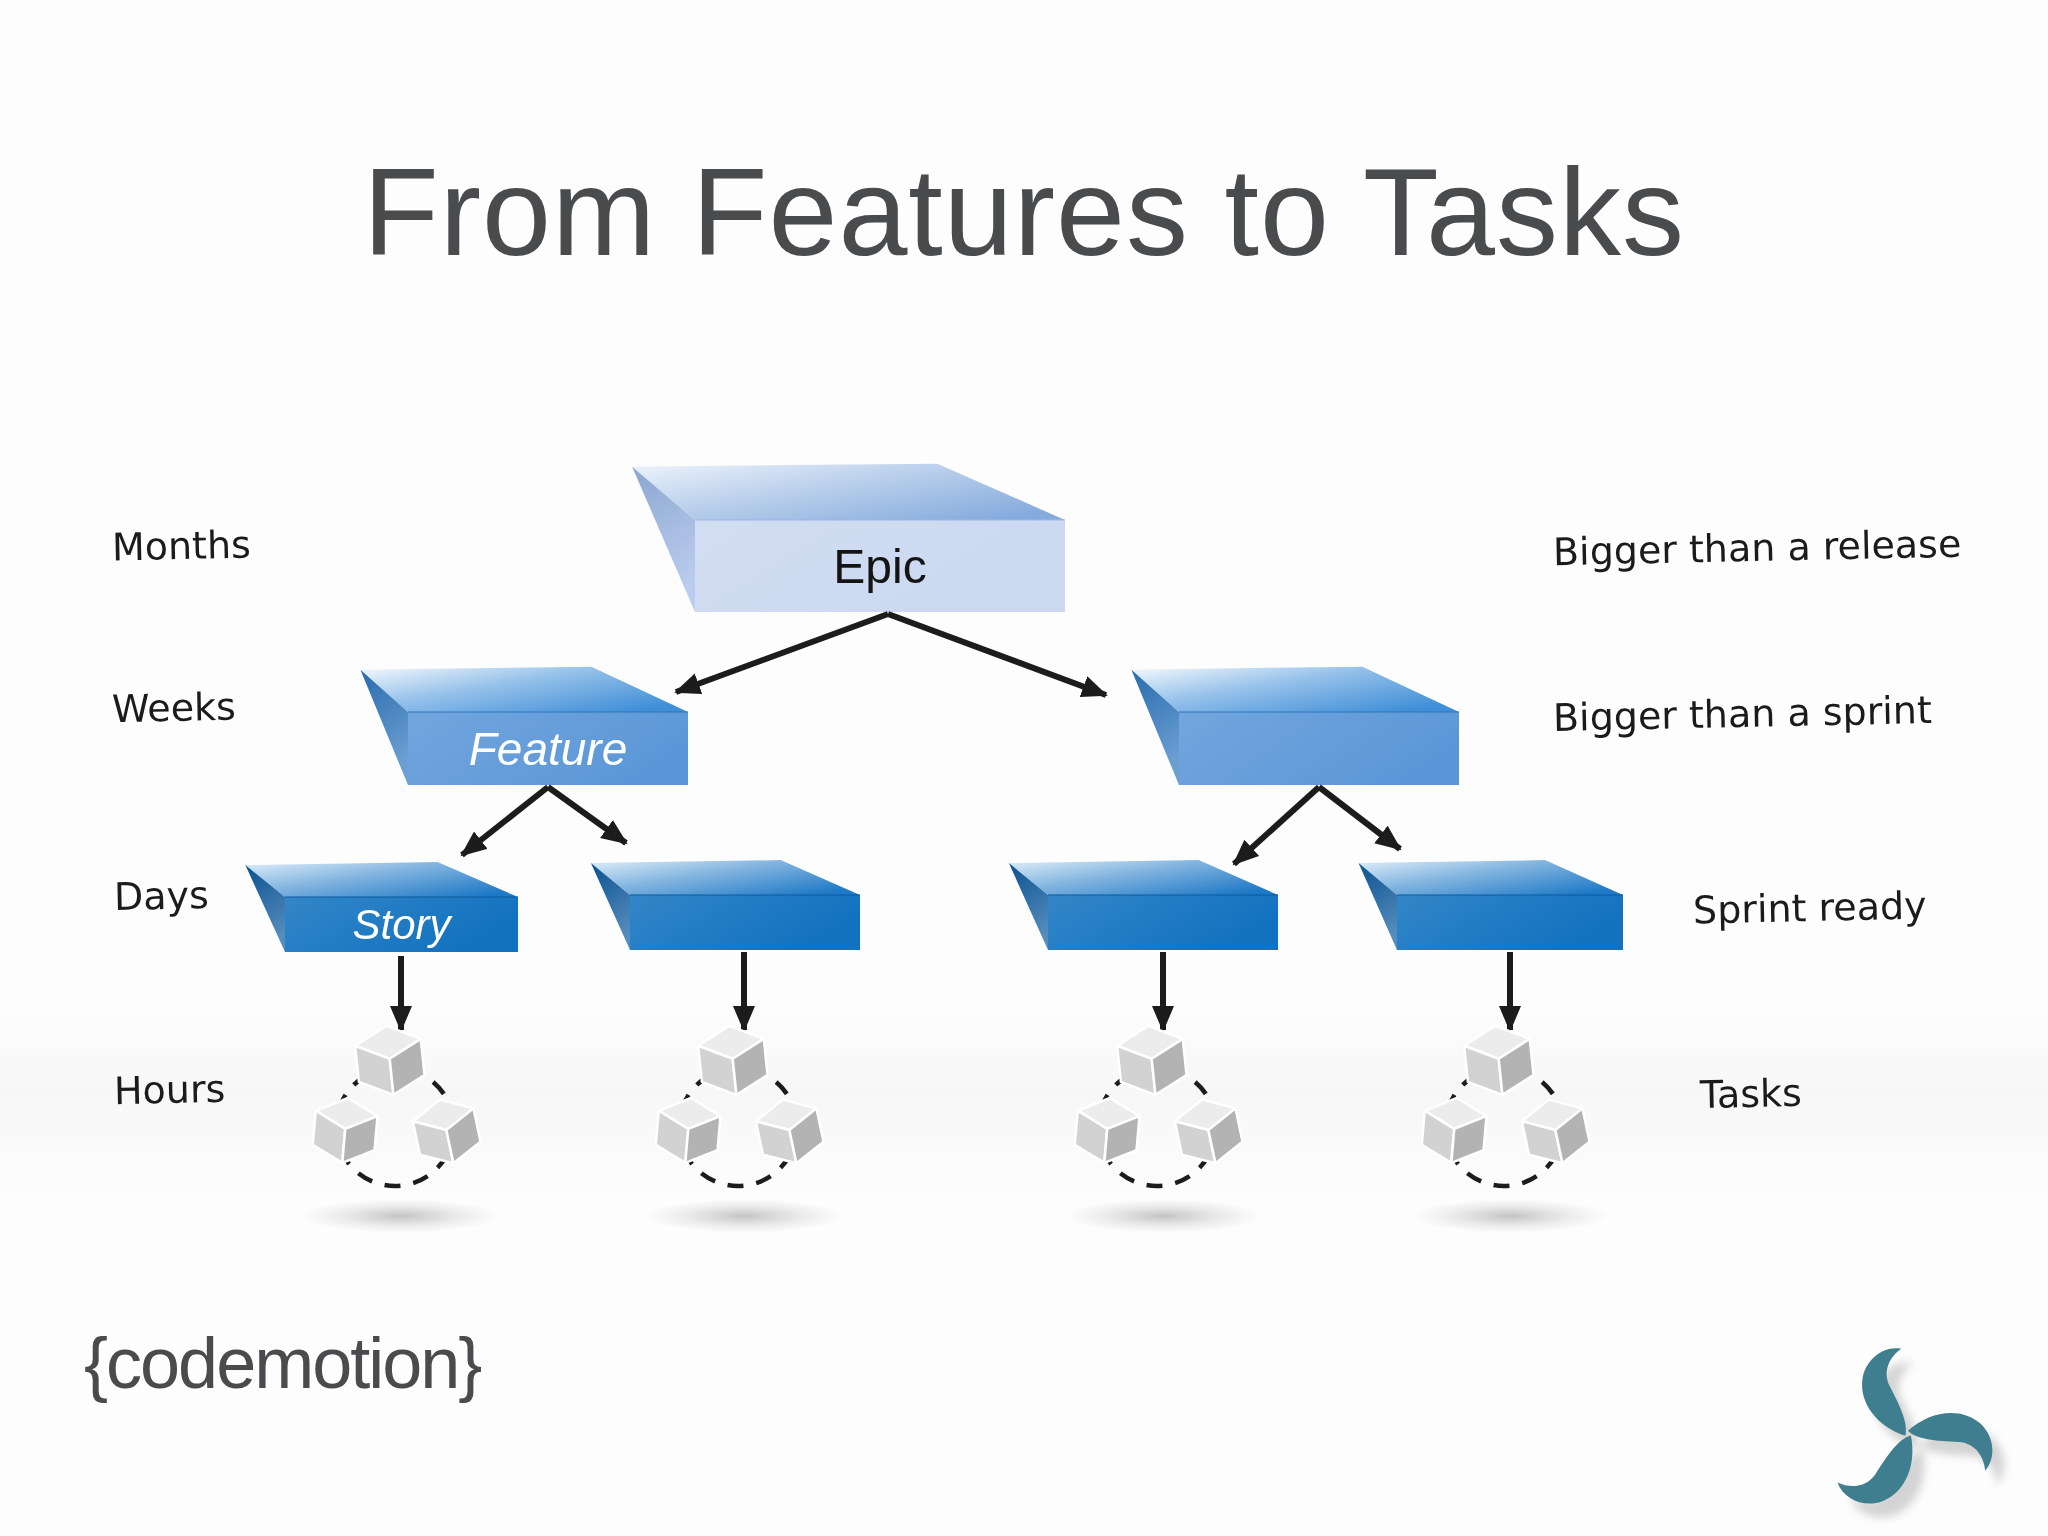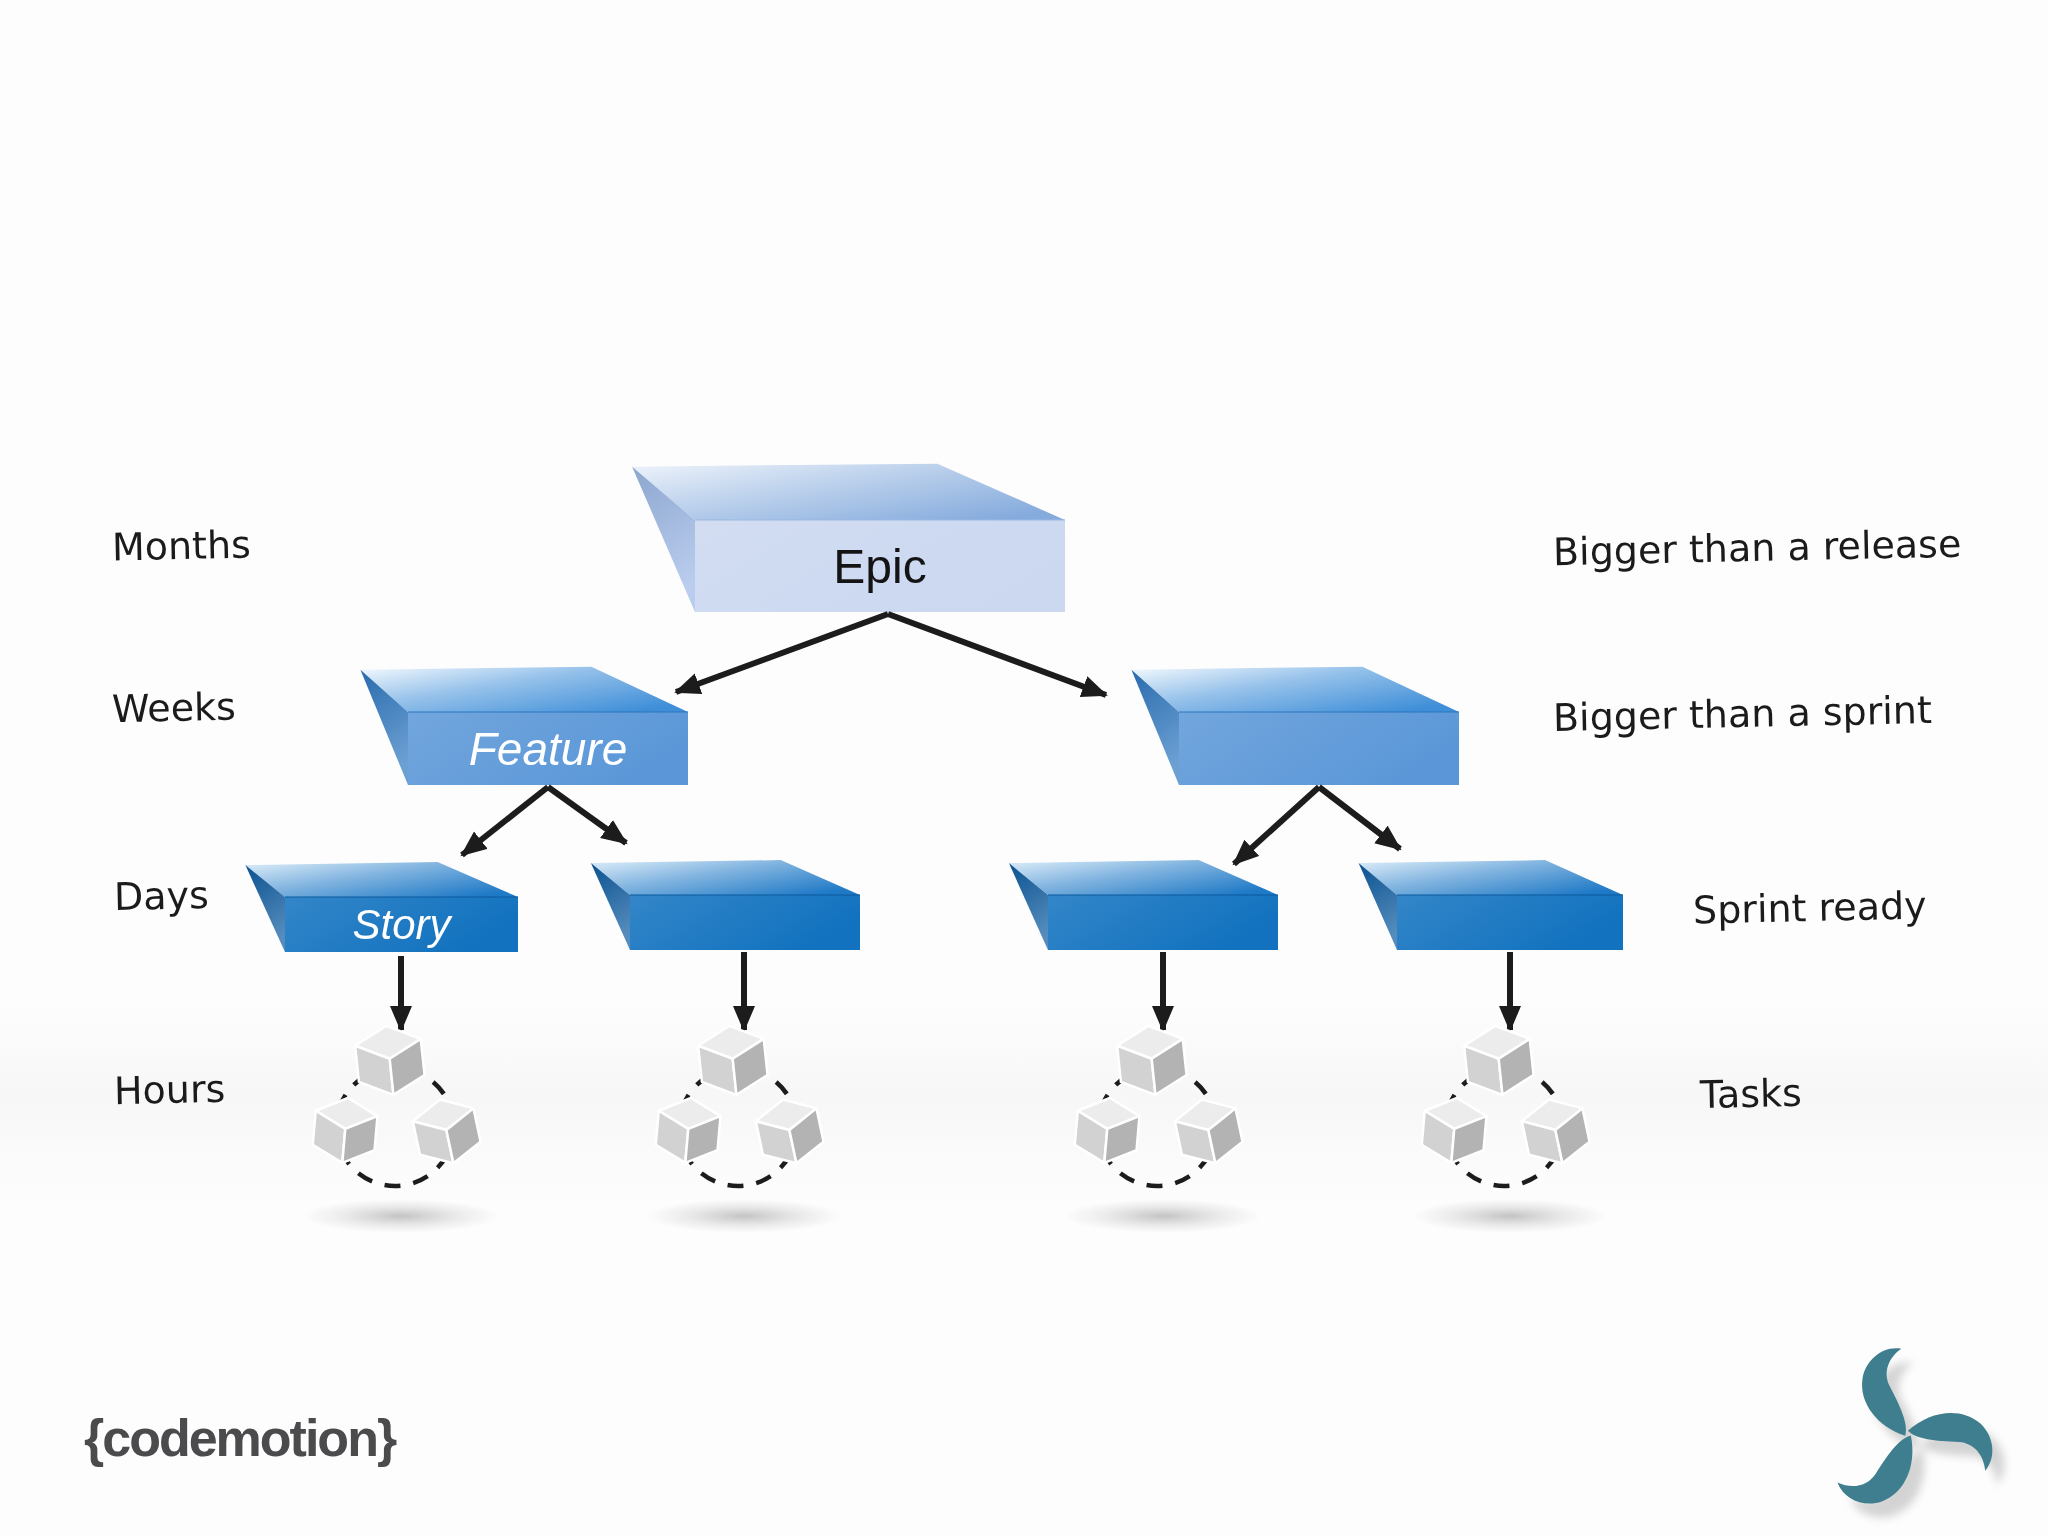--- a/index.html
+++ b/index.html
@@ -15,30 +15,31 @@
   .hand{
     position:absolute;font-family:"DejaVu Sans",sans-serif;font-size:38px;
     color:#1b1b1b;white-space:nowrap;transform:rotate(-1.2deg);line-height:1.1;
   }
   .band{
     position:absolute;left:0;right:0;top:1004px;height:200px;
     background:linear-gradient(180deg,rgba(150,150,150,0.00),rgba(150,150,150,0.06) 45%,rgba(150,150,150,0));
   }
   #diagram{position:absolute;left:0;top:0;}
   .brand{
-    position:absolute;left:84px;top:1408px;font-size:52px;font-weight:700;
+    position:absolute;left:84px;top:1322px;font-size:72px;font-weight:400;
     color:#4b4b4d;letter-spacing:-2px;font-family:"Liberation Sans",sans-serif;
   }
   #swirl{position:absolute;left:1782px;top:1328px;}
 </style>
 </head>
 <body>
 
 <div class="slide">
 
+  <h1 class="title">From Features to Tasks</h1>
 
   <div class="band"></div>
 
   <div class="hand" style="left:112px;top:526px;">Months</div>
   <div class="hand" style="left:112px;top:688px;">Weeks</div>
   <div class="hand" style="left:114px;top:876px;">Days</div>
   <div class="hand" style="left:114px;top:1070px;">Hours</div>
 
   <div class="hand" style="left:1553px;top:528px;">Bigger than a release</div>
   <div class="hand" style="left:1553px;top:694px;">Bigger than a sprint</div>

